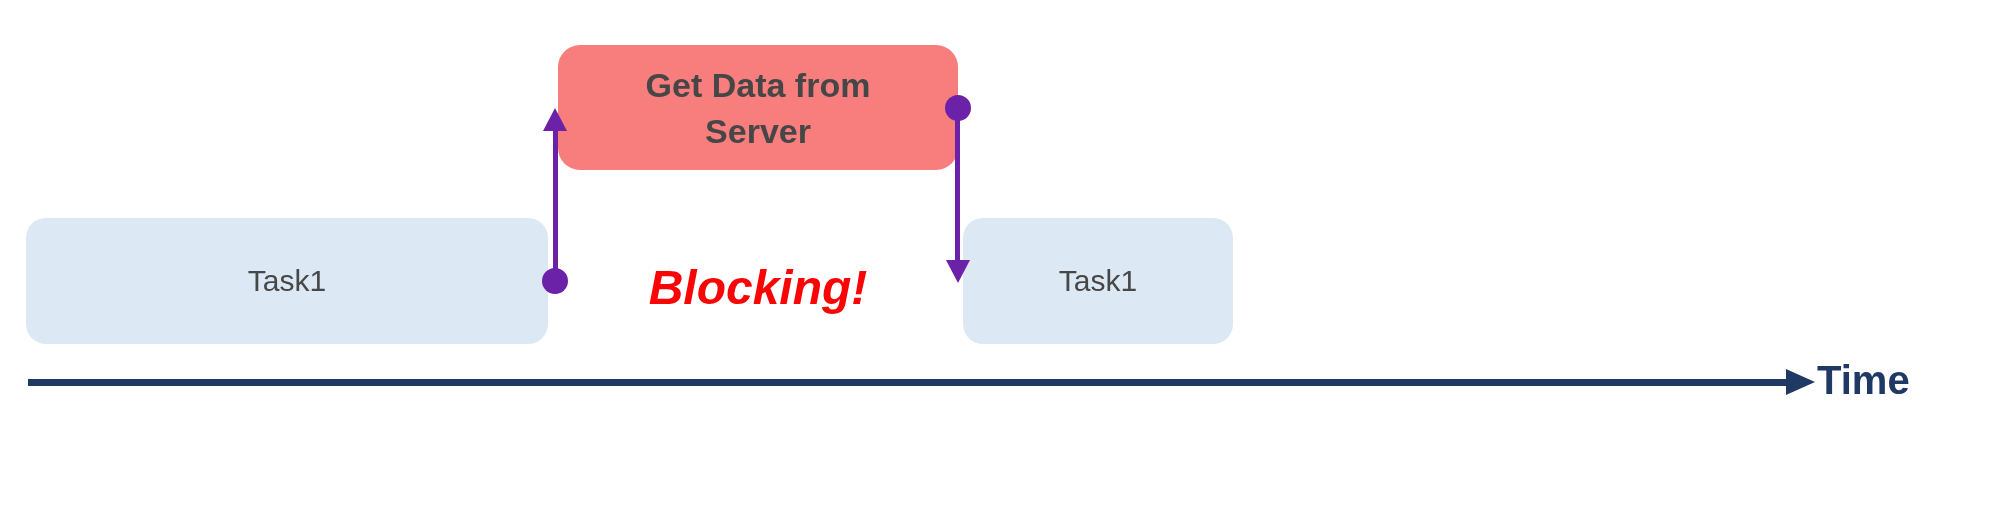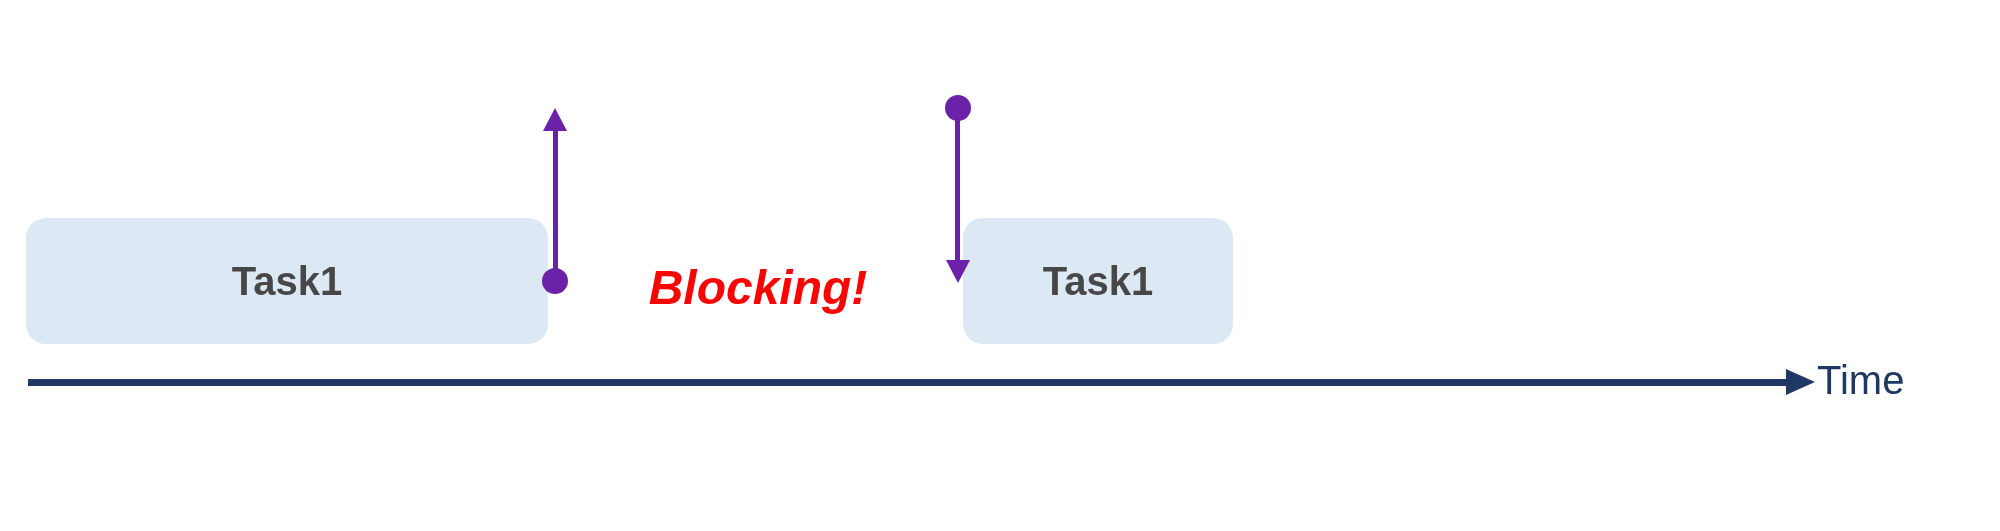--- a/index.html
+++ b/index.html
@@ -49,22 +49,22 @@
     position: absolute;
     top: 218px;
     height: 126px;
     border-radius: 20px;
     display: flex;
     align-items: center;
     justify-content: center;
     z-index: 1;
   }
   .task-box .label {
-    font-size: 40px;
-    font-weight: bold;
+    font-size: 30px;
+    font-weight: normal;
     color: var(--task_text, #474747);
     text-align: center;
   }
   .task1a { left: 26px;   width: 522px; background: var(--task1_bg, #DCE9F5); }
   .task1b { left: 963px;  width: 270px; background: var(--task1_bg, #DCE9F5); }
   .task2  { left: 1238px; width: 527px; background: var(--task2_bg, #FCD462); }
   .blocking {
     position: absolute;
     left: 558px;
     top: 262px;
@@ -131,40 +131,43 @@
     height: 0;
     border-top: 13px solid transparent;
     border-bottom: 13px solid transparent;
     border-left: 29px solid var(--timeline_navy, #1F3864);
   }
   .timeline-label {
     position: absolute;
     left: 1817px;
     top: 358px;
     font-size: 40px;
-    font-weight: normal;
+    font-weight: bold;
     color: var(--timeline_navy, #1F3864);
   }
   .caption {
     position: absolute;
     left: 0;
     right: 38px;
     top: 441px;
     text-align: center;
     font-family: "Liberation Serif", "DejaVu Serif", serif;
     font-size: 40px;
     color: var(--caption_text, #6F6F6F);
   }
 </style>
 </head>
 <body>
 
 <div class="canvas">
 
 
+  <div class="server-box">
+    <div class="label">Get Data from Server</div>
+  </div>
 
   <div class="task-box task1a">
     <div class="label">Task1</div>
   </div>
 
   <div class="blocking">Blocking!</div>
 
   <div class="task-box task1b">
     <div class="label">Task1</div>
   </div>

